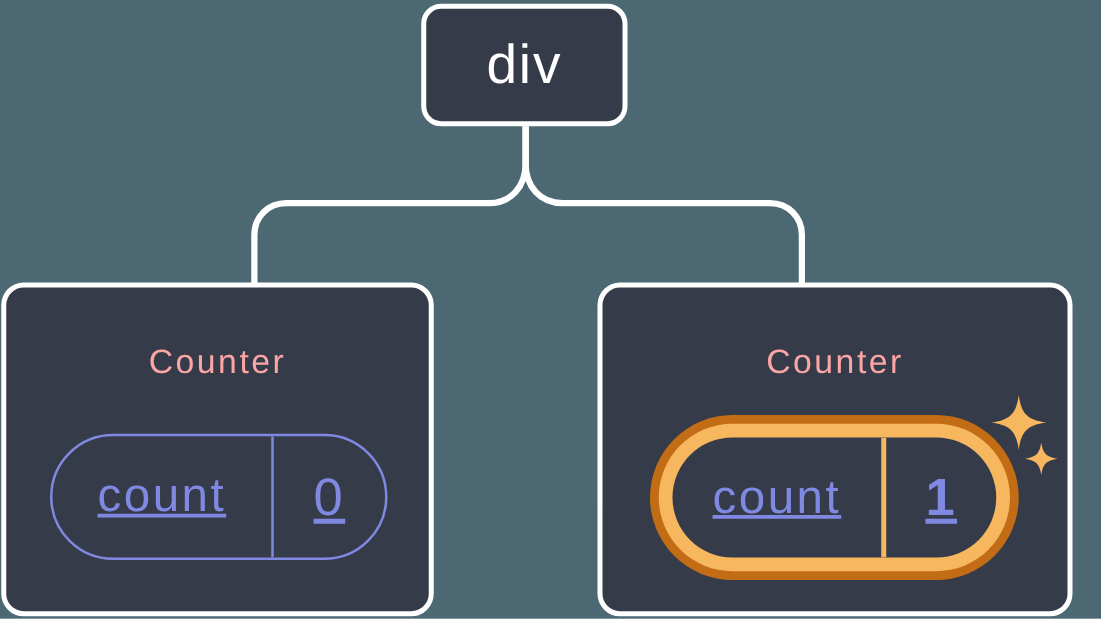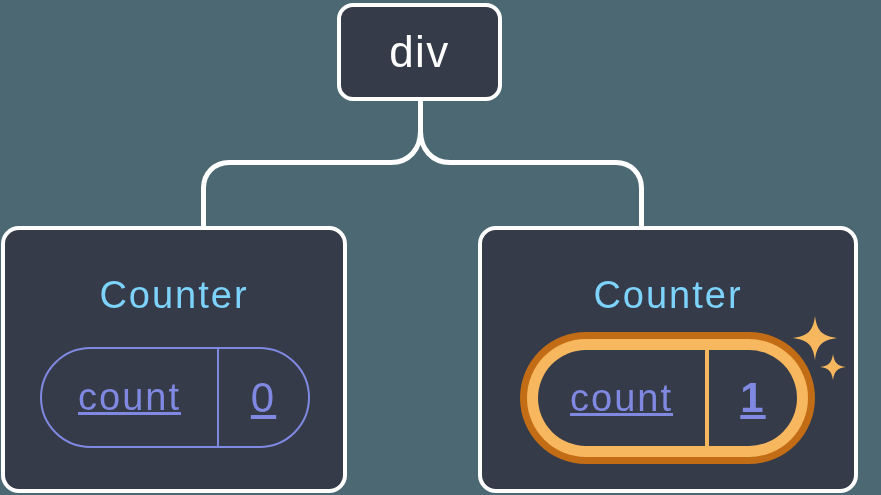--- a/index.html
+++ b/index.html
@@ -54,22 +54,22 @@
     height: 267px;
     border-radius: 18px;
   }
   .node.counter.left  { left: 1px;   width: 346px; }
   .node.counter.right { left: 478px; width: 380px; }
   .counter-title {
     position: absolute;
     left: 0; top: 44px;
     width: 100%;
     text-align: center;
-    color: #7dd3fc;
-    font-size: 38px;
+    color: #fca5a5;
+    font-size: 27px;
     letter-spacing: 2px;
   }
   
   .pill.plain {
     position: absolute;
     left: 35px; top: 117px;
     width: 270px; height: 101px;
     box-sizing: border-box;
     border: 2px solid var(--purple);
     border-radius: 60px;

